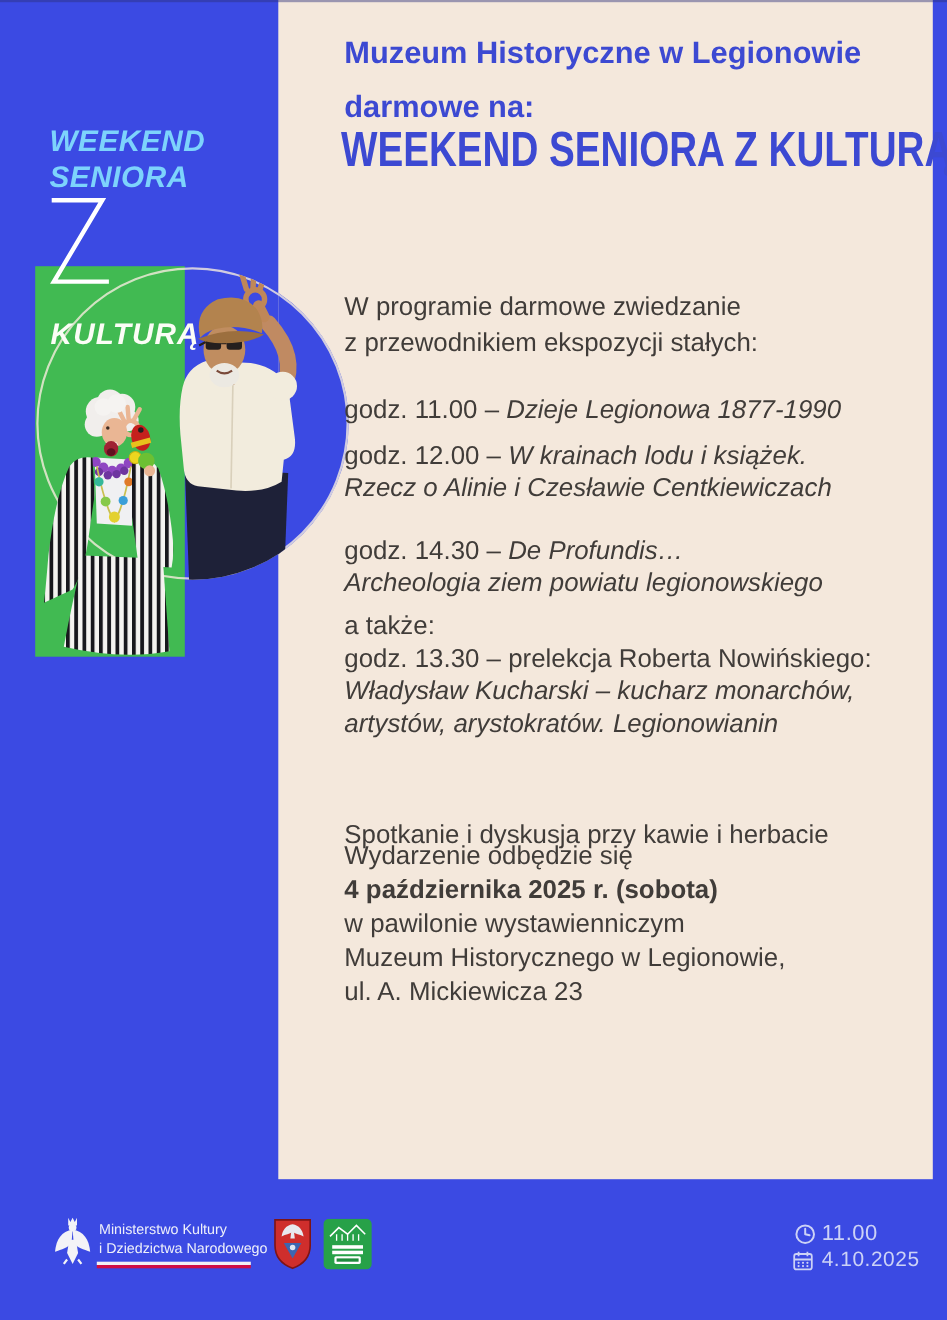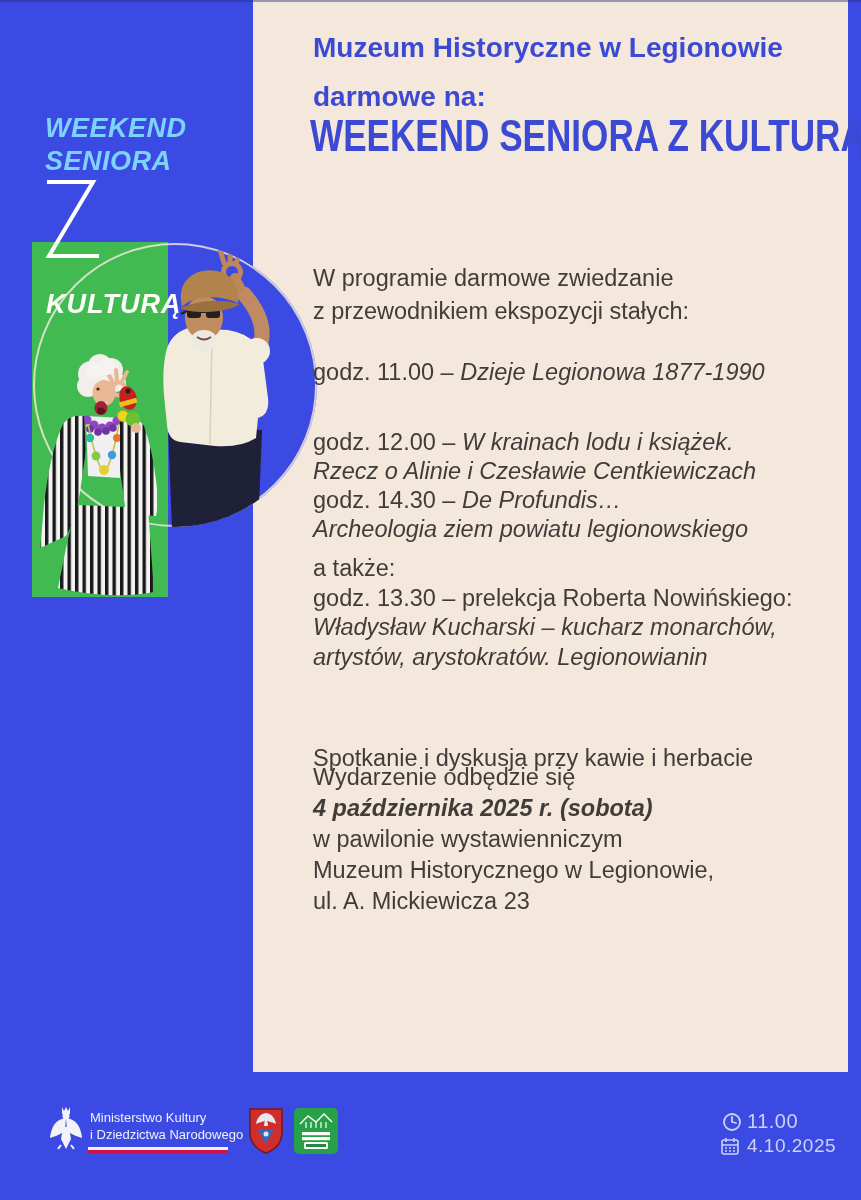--- a/index.html
+++ b/index.html
@@ -22,26 +22,26 @@
            font-size:27px;letter-spacing:1px;z-index:5;margin-top:33px;}
 
   
   .tx{position:absolute;left:313px;color:#403c39;font-size:23.5px;z-index:6;}
   .org{top:32px;font-size:28px;font-weight:bold;color:#3c49d2;}
   .invite{top:81px;font-size:28px;font-weight:bold;color:#3c49d2;}
   .event-title{left:310px;top:110px;font-size:45px;font-weight:bold;color:#3c49d2;
                transform:scaleX(.78);transform-origin:left top;white-space:nowrap;}
   .intro{top:262px;line-height:33px;}
   .prog{line-height:29px;}
-  .prog1{top:358px;} .prog2{top:400px;margin-top:28px;} .prog3{top:466px;margin-top:20px;}
+  .prog1{top:358px;} .prog2{top:400px;} .prog3{top:466px;margin-top:20px;}
   .extra{top:554px;line-height:29.5px;}
   .meeting{top:732px;margin-top:13px;}
   .venue{top:762px;line-height:31px;}
   em{font-style:italic;}
-  b{font-weight:bold;font-style:italic;}
+  b{font-weight:bold;}
 
   
   .f-eagle{position:absolute;left:48px;top:1105px;z-index:6;}
   .f-min{position:absolute;left:90px;top:1109px;color:#eef0fa;font-size:13px;line-height:17px;z-index:6;}
   .f-stripe{position:absolute;left:88px;top:1147px;width:140px;z-index:6;}
   .f-stripe .w{height:2.5px;background:#f2f2f6;}
   .f-stripe .r{height:3px;background:#cf0f45;}
   .f-coat{position:absolute;left:249px;top:1108px;z-index:6;}
   .f-museum{position:absolute;left:294px;top:1108px;z-index:6;}
   .f-clock{position:absolute;left:722px;top:1112px;z-index:6;}

